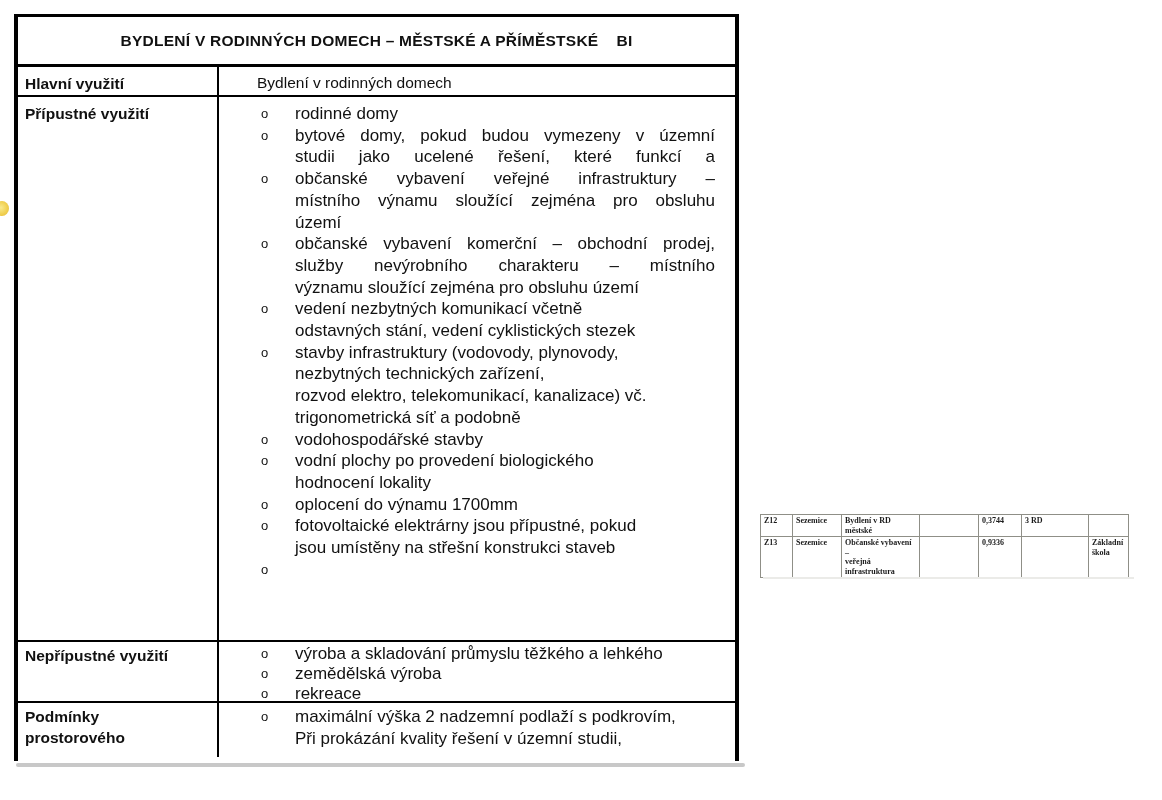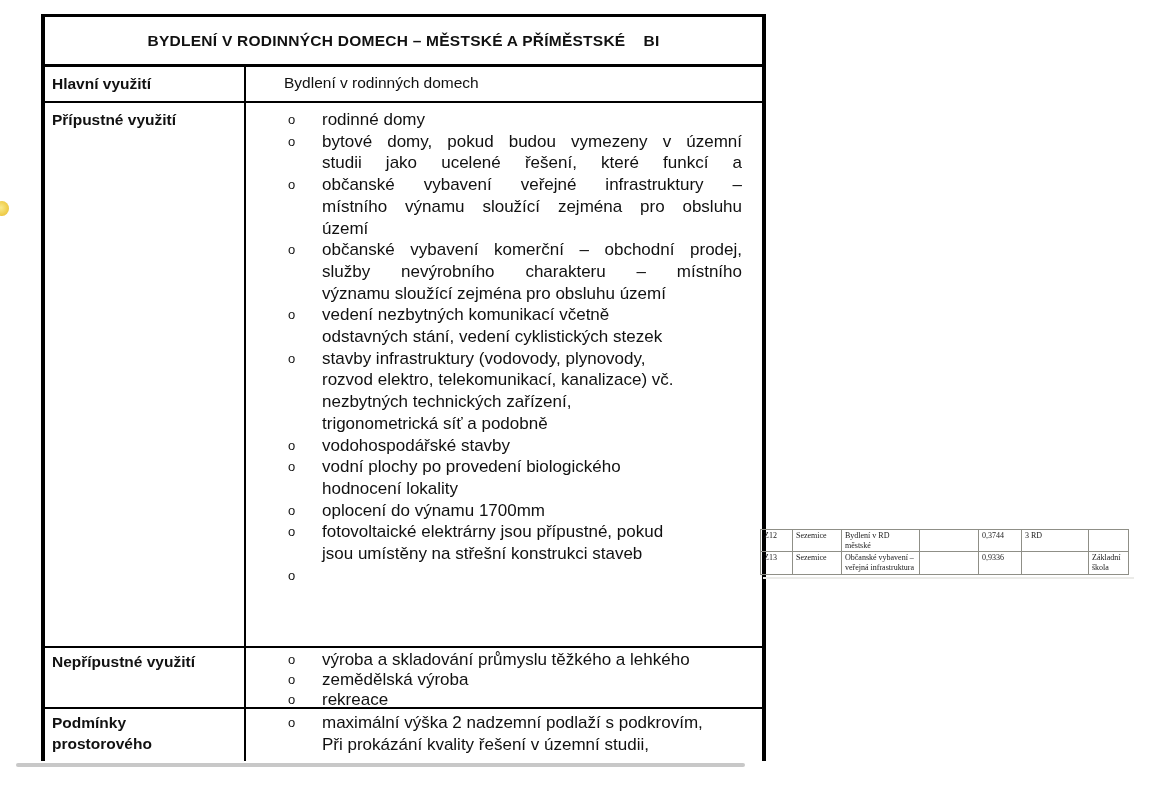--- a/index.html
+++ b/index.html
@@ -5,30 +5,30 @@
   html,body{margin:0;padding:0}
   body{
     width:1162px;height:800px;position:relative;overflow:hidden;
     background:#ffffff;color:#111;
     font-family:"Liberation Sans", sans-serif;
   }
   
   .mtable{
     position:absolute;left:14px;top:14px;width:725px;height:747px;
     box-sizing:border-box;overflow:hidden;background:#fff;
-    border:3px solid #000;border-left-width:4px;border-right-width:4px;border-bottom:0;margin-left:27px;
+    border:3px solid #000;border-left-width:4px;border-right-width:4px;border-bottom:0;
   }
   .mtitle{
     height:47px;border-bottom:3px solid #000;
     display:flex;align-items:center;justify-content:center;
     font-weight:bold;font-size:15.5px;letter-spacing:.25px;white-space:nowrap;
   }
   .mtitle .code{margin-left:18px}
   .mrow{display:flex;border-bottom:2px solid #000;box-sizing:border-box;overflow:hidden}
-  .mrow.r0{height:36px}
+  .mrow.r0{height:30px}
   .mrow.r1{height:545px}
   .mrow.r2{height:61px}
   .mrow.r3{height:54px;border-bottom:0}
   .mlabel{
     flex:0 0 auto;width:201px;box-sizing:border-box;
     border-right:2px solid #000;
     font-weight:bold;font-size:15.5px;line-height:21px;
     padding:6px 4px 0 7px;white-space:pre-line;
   }
   .r2 .mlabel,.r3 .mlabel{padding-top:3px}
@@ -50,23 +50,23 @@
   }
   .marker{
     position:absolute;left:-5px;top:201px;width:14px;height:15px;border-radius:50%;
     background:radial-gradient(circle at 42% 45%, #f9ea8e 0%, #f0d051 55%, #e4ba3c 100%);
   }
   .sshadow{
     position:absolute;left:763px;top:577px;width:371px;height:2px;background:#ebebe8;
   }
   
   .stable{
-    position:absolute;left:760px;top:529px;width:368px;
+    position:absolute;left:760px;top:514px;width:368px;
     border-collapse:collapse;table-layout:fixed;
-    font-family:"Liberation Serif", serif;font-size:8px;line-height:9.5px;color:#1a1a1a;
+    font-family:"Liberation Serif", serif;font-size:8px;line-height:9.5px;color:#1a1a1a;font-weight:bold;
   }
   .stable td{
     border:1px solid #8f8f87;vertical-align:top;
     padding:1px 2px 1px 3px;white-space:pre-line;overflow:hidden;
   }
   .stable tr.sr0{height:20px}
   .stable tr.sr1{height:23px}
 </style>
 </head>
 <body>
@@ -122,22 +122,22 @@
               <div class="bmark">o</div>
               <div class="btxt">
                 <div class="line">vedení nezbytných komunikací včetně</div>
                 <div class="line">odstavných stání, vedení cyklistických stezek</div>
               </div>
             </div>
             <div class="bitem">
               <div class="bmark">o</div>
               <div class="btxt">
                 <div class="line">stavby infrastruktury (vodovody, plynovody,</div>
+                <div class="line">nezbytných technických zařízení,</div>
                 <div class="line">rozvod elektro, telekomunikací, kanalizace) vč.</div>
-                <div class="line">nezbytných technických zařízení,</div>
                 <div class="line">trigonometrická síť a podobně</div>
               </div>
             </div>
             <div class="bitem">
               <div class="bmark">o</div>
               <div class="btxt">
                 <div class="line">vodohospodářské stavby</div>
               </div>
             </div>
             <div class="bitem">

